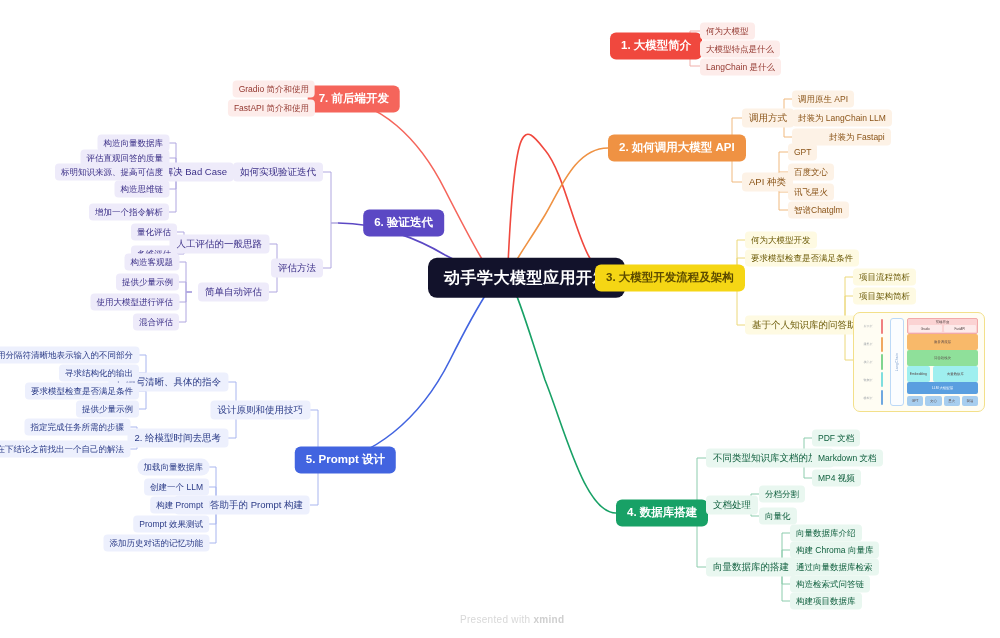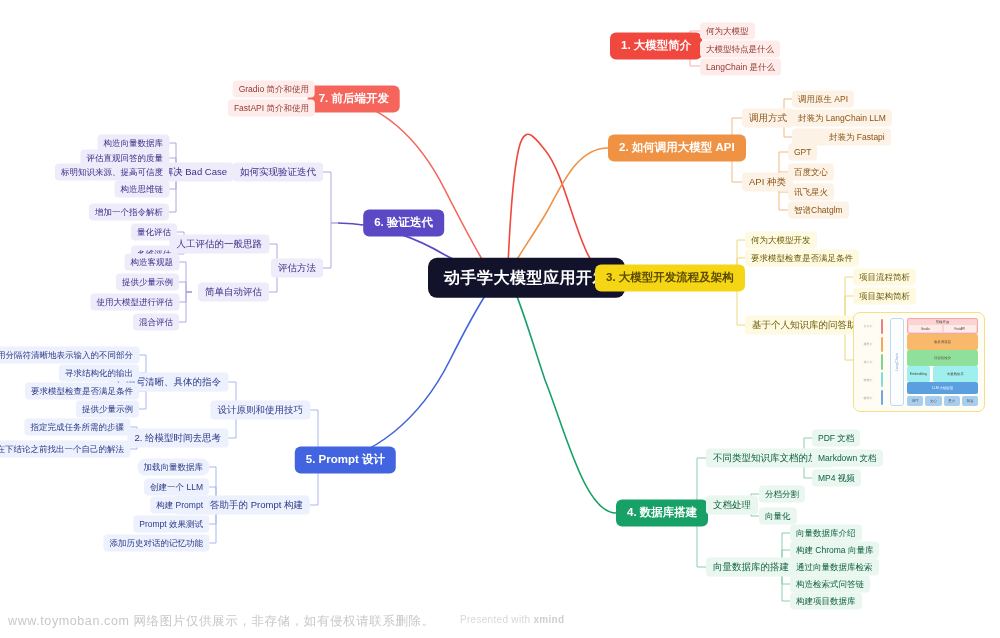--- a/index.html
+++ b/index.html
@@ -328,16 +328,15 @@
   <div class="node sub c6b ralign" style="left:269px;top:292px;">简单自动评估</div>
   <div class="node leaf c6b ralign" style="left:179px;top:262px;">构造客观题</div>
   <div class="node leaf c6b ralign" style="left:179px;top:282px;">提供少量示例</div>
   <div class="node leaf c6b ralign" style="left:179px;top:302px;">使用大模型进行评估</div>
   <div class="node leaf c6b ralign" style="left:179px;top:322px;">混合评估</div>
 
   <div class="node main t7 ralign" style="left:400px;top:99px;">7. 前后端开发</div>
   <div class="node leaf c7b ralign" style="left:315px;top:89px;">Gradio 简介和使用</div>
   <div class="node leaf c7b ralign" style="left:315px;top:108px;">FastAPI 简介和使用</div>
 
-  <div class="footer-left">www.toymoban.com 网络图片仅供展示，非存储，如有侵权请联系删除。</div>
   <div class="footer-mid"><span>Presented with </span><b>xmind</b></div>
 
 </div>
 
 </body></html>

